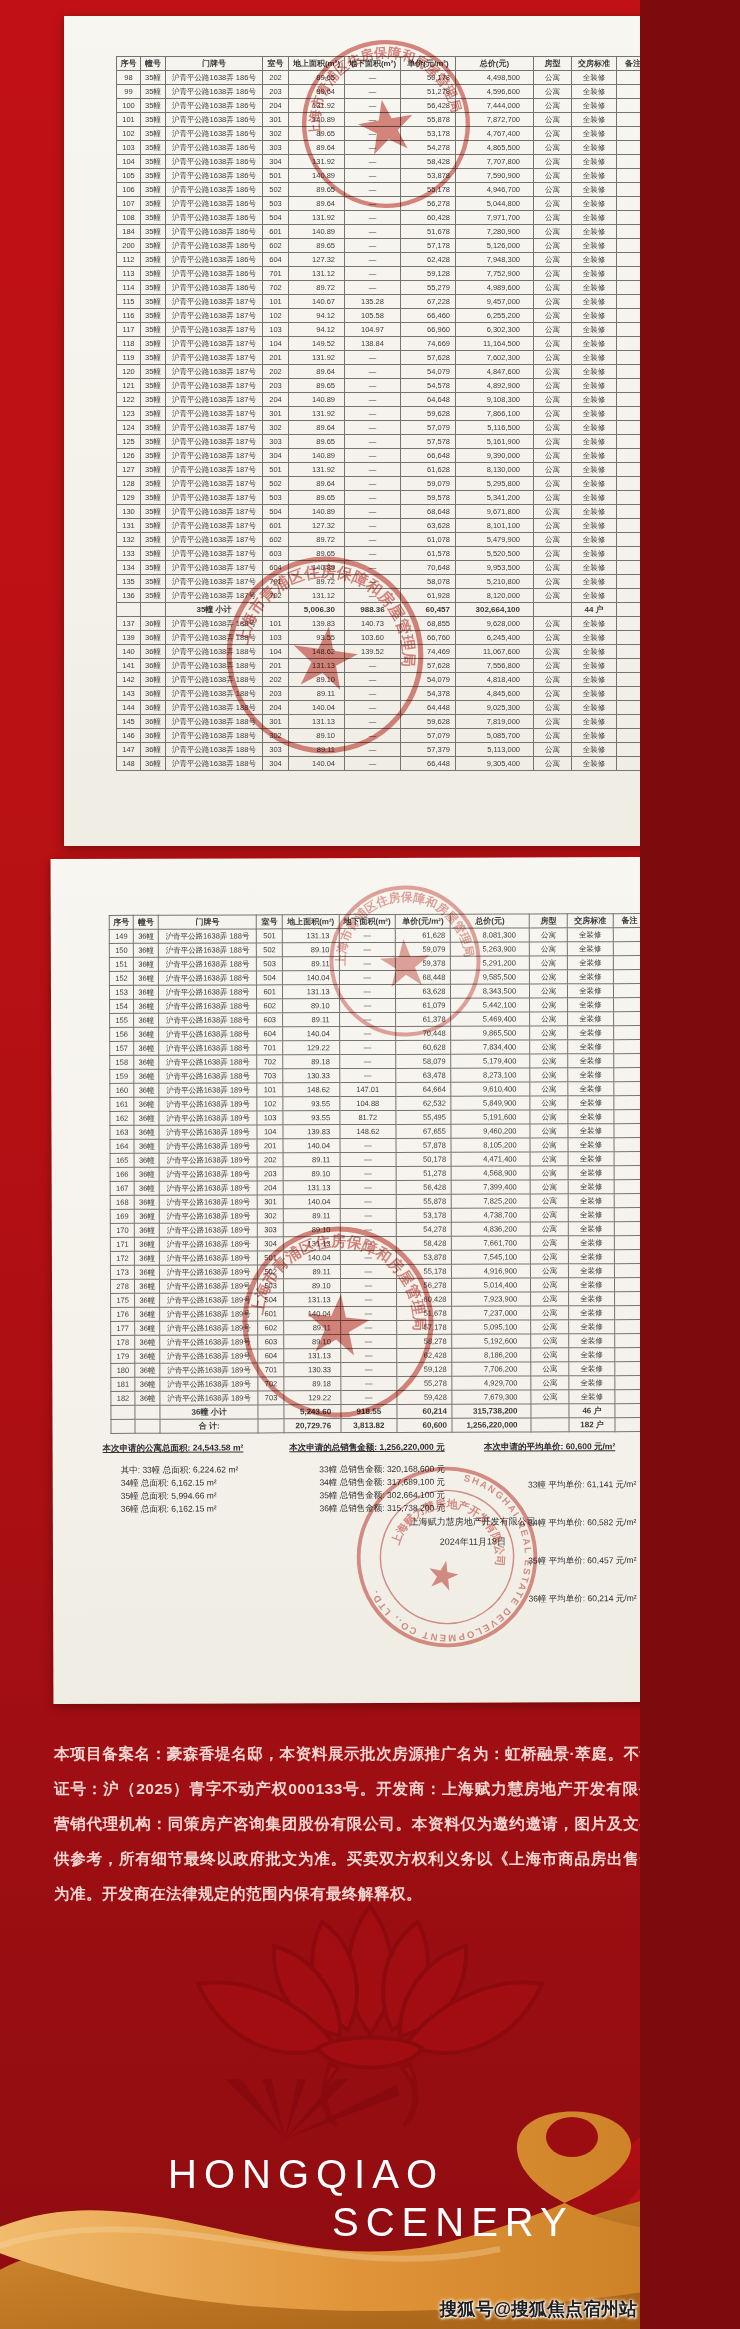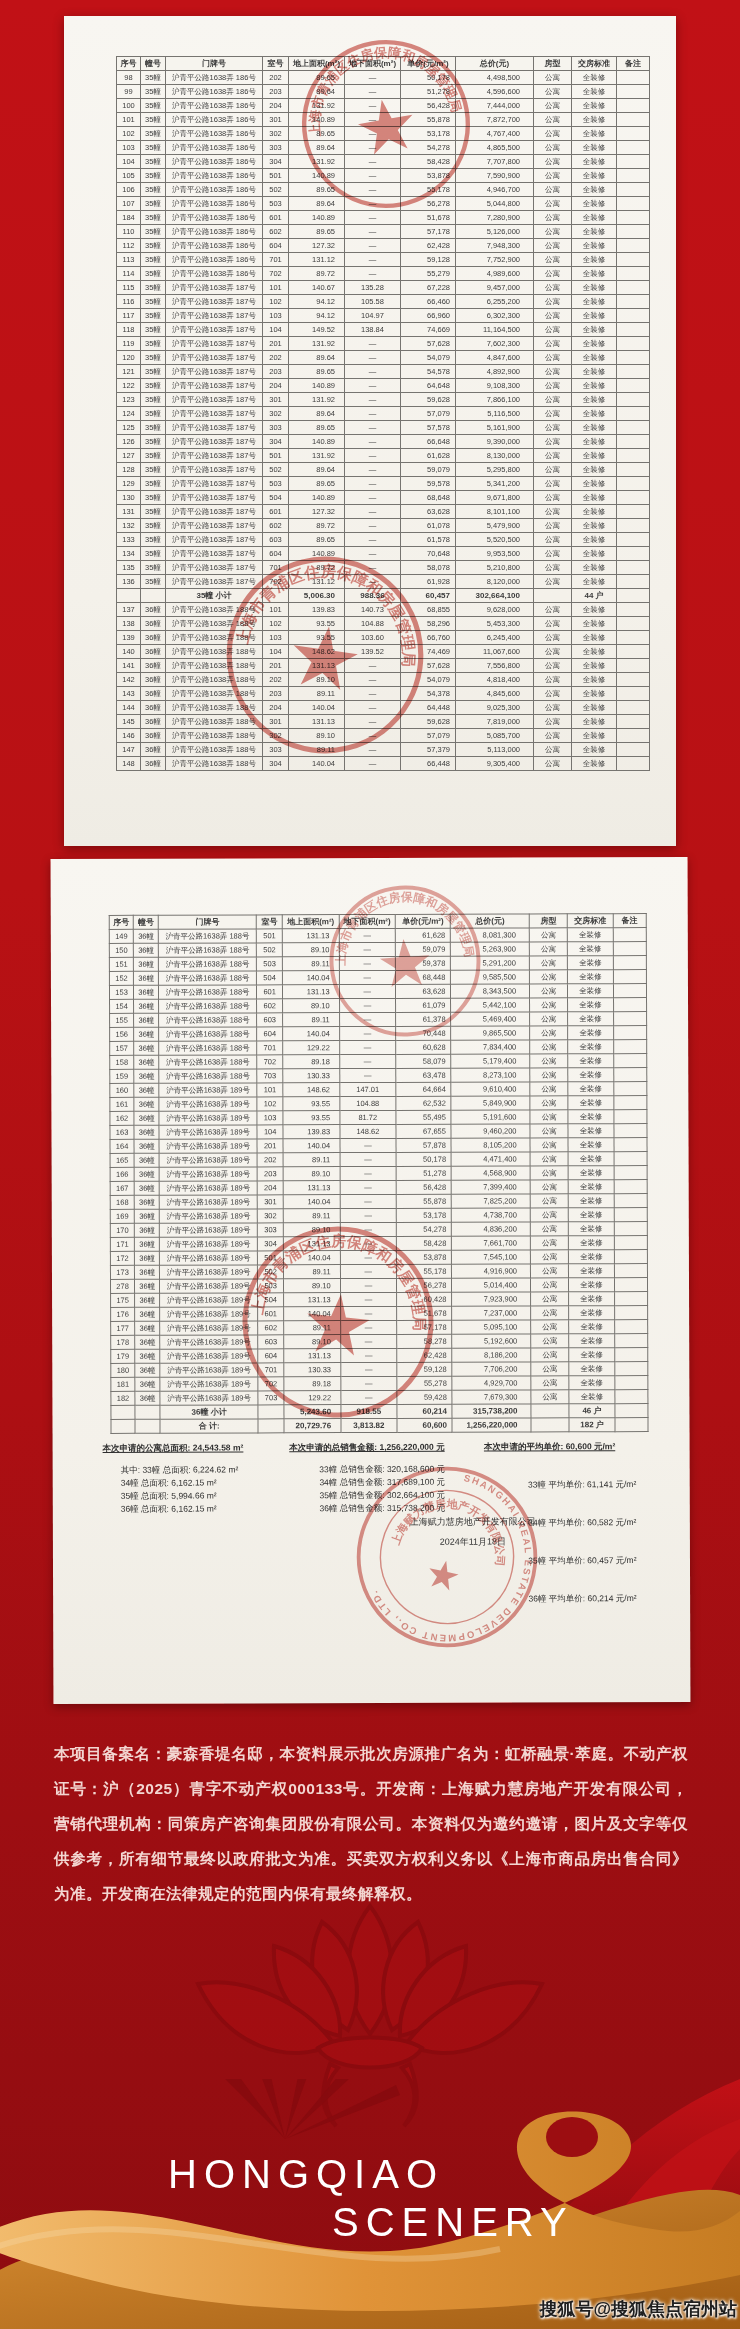--- a/index.html
+++ b/index.html
@@ -1,16 +1,16 @@
 <!DOCTYPE html>
 <html><head>
 <meta charset="utf-8">
 <style>
   html,body{margin:0;padding:0;background:#7d0b0e;}
-  .canvas{position:relative;width:740px;height:2329px;overflow:hidden;
+  .canvas{position:relative;width:640px;height:2329px;overflow:hidden;
     font-family:"Liberation Sans","DejaVu Sans",sans-serif;
     background:linear-gradient(180deg,#c11116 0%,#b81114 38%,#ad0f13 60%,#9d0e12 78%,#8e0c10 100%);}
   .paper{position:absolute;background:linear-gradient(180deg,#f8f6f1 0%,#f4f1ea 70%,#efece4 100%);
     box-shadow:0 3px 10px rgba(50,0,0,.45);}
   #page1{left:64px;top:16px;width:612px;height:830px;}
   #page2{left:52px;top:858px;width:637px;height:845px;transform:rotate(-.2deg);}
   .tablewrap{position:absolute;}
   #page1 .tablewrap{left:52px;top:40px;width:524px;}
   #page2 .tablewrap{left:58px;top:56px;width:538px;}
   table.price{width:100%;border-collapse:collapse;table-layout:fixed;font-size:7.5px;color:#3c3c3c;}
@@ -208,34 +208,47 @@
               <td>503</td>
               <td>89.64</td>
               <td>—</td>
               <td>56,278</td>
               <td>5,044,800</td>
               <td>公寓</td>
               <td>全装修</td>
               <td></td>
             </tr>
             <tr>
+              <td>108</td>
+              <td>35幢</td>
+              <td>沪青平公路1638弄 186号</td>
+              <td>504</td>
+              <td>131.92</td>
+              <td>—</td>
+              <td>60,428</td>
+              <td>7,971,700</td>
+              <td>公寓</td>
+              <td>全装修</td>
+              <td></td>
+            </tr>
+            <tr>
               <td>184</td>
               <td>35幢</td>
               <td>沪青平公路1638弄 186号</td>
               <td>601</td>
               <td>140.89</td>
               <td>—</td>
               <td>51,678</td>
               <td>7,280,900</td>
               <td>公寓</td>
               <td>全装修</td>
               <td></td>
             </tr>
             <tr>
-              <td>110</td>
+              <td>200</td>
               <td>35幢</td>
               <td>沪青平公路1638弄 186号</td>
               <td>602</td>
               <td>89.65</td>
               <td>—</td>
               <td>57,178</td>
               <td>5,126,000</td>
               <td>公寓</td>
               <td>全装修</td>
               <td></td>
@@ -580,33 +593,20 @@
             </tr>
             <tr>
               <td>137</td>
               <td>36幢</td>
               <td>沪青平公路1638弄 188号</td>
               <td>101</td>
               <td>139.83</td>
               <td>140.73</td>
               <td>68,855</td>
               <td>9,628,000</td>
-              <td>公寓</td>
-              <td>全装修</td>
-              <td></td>
-            </tr>
-            <tr>
-              <td>138</td>
-              <td>36幢</td>
-              <td>沪青平公路1638弄 188号</td>
-              <td>102</td>
-              <td>93.55</td>
-              <td>104.88</td>
-              <td>58,296</td>
-              <td>5,453,300</td>
               <td>公寓</td>
               <td>全装修</td>
               <td></td>
             </tr>
             <tr>
               <td>139</td>
               <td>36幢</td>
               <td>沪青平公路1638弄 188号</td>
               <td>103</td>
               <td>93.55</td>

